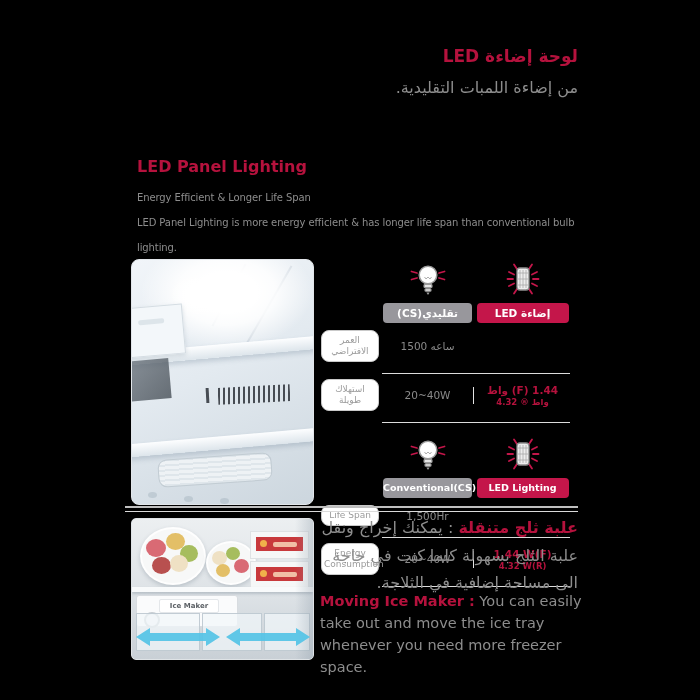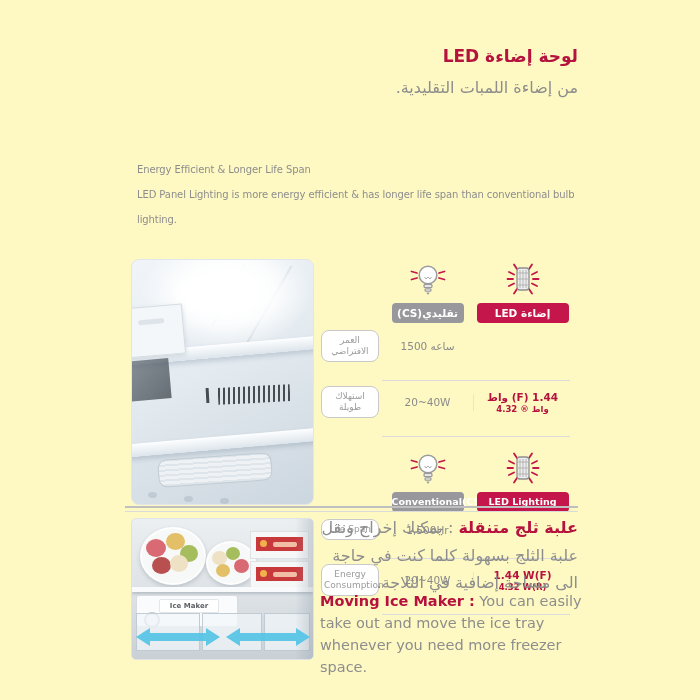--- a/index.html
+++ b/index.html
@@ -3,21 +3,21 @@
 <meta charset="utf-8">
 <style>
   :root{
     --accent-red:#b5123d;
     --pill-red:#c4164a;
     --pill-gray:#98979c;
     --body-gray:#8d8d8d;
     --arrow-cyan:#54c3e6;
   }
   html,body{margin:0;padding:0;background:#fff;}
-  .page{position:relative;width:700px;height:700px;background:#fef9c3;overflow:hidden;
+  .page{position:relative;width:700px;height:700px;background:#000000;overflow:hidden;
         font-family:"DejaVu Sans", sans-serif;}
   .abs{position:absolute;}
 
   
   #arabic-intro{top:44px;right:122px;width:465px;direction:rtl;text-align:right;}
   #arabic-intro .h{color:var(--accent-red);font-size:17px;font-weight:bold;line-height:24px;margin-bottom:6px;}
   #arabic-intro .ln{color:var(--body-gray);font-size:16px;line-height:27px;white-space:nowrap;}
 
   
   #led-en{top:157px;left:137px;width:455px;}
@@ -45,24 +45,24 @@
   .grille{position:absolute;left:26px;top:196px;width:112px;height:26px;border-radius:9px;transform:rotate(-4deg);
     border:1px solid #c2ccd3;background:repeating-linear-gradient(0deg,#dfe6eb 0 2px,#eef2f5 2px 5px);}
   .floor-dot{position:absolute;width:9px;height:6px;border-radius:50%;background:rgba(150,165,178,.35);}
 
   
   #tables{left:318px;top:260px;width:254px;}
   .icons-row{display:grid;grid-template-columns:64px 91px 1fr;align-items:end;justify-items:center;margin-bottom:5px;}
   .pill-row{display:grid;grid-template-columns:64px 91px 1fr;margin-bottom:2px;}
   .pill{height:20px;line-height:20px;border-radius:4px;color:#fff;text-align:center;font-weight:bold;
     align-self:center;justify-self:center;}
-  .pill.gray{background:var(--pill-gray);width:72px;font-size:10.5px;text-align:center;}
+  .pill.gray{background:var(--pill-gray);width:89px;font-size:10.5px;text-align:center;}
   .pill.red{background:var(--pill-red);width:92px;font-size:10.5px;}
   .pill.en{font-size:9.5px;}
-  .cmp-row{position:relative;display:grid;grid-template-columns:64px 91px 1fr;align-items:center;padding:4px 0 18px;}
+  .cmp-row{position:relative;display:grid;grid-template-columns:64px 91px 1fr;align-items:center;padding:4px 0 11px;}
   .cmp-row::after{content:"";position:absolute;left:64px;right:2px;bottom:0;height:1px;background:#dcdcdc;}
   .label-box{margin:1px 3px;border:1px solid #c9c9c9;border-radius:8px;padding:4px 2px;text-align:center;
     color:#9b9b9b;font-size:9px;line-height:11px;background:#fff;}
   .val-conv{text-align:center;color:#8a8a8a;font-size:10.5px;}
   .val-led{position:relative;text-align:center;color:var(--accent-red);font-weight:bold;font-size:10.5px;line-height:13px;}
   .val-led::before{content:"";position:absolute;left:0;top:3px;bottom:3px;width:1px;background:#e3e3e3;}
   .val-sub{display:block;font-size:8.5px;line-height:10px;}
   .cmp.en{margin-top:12px;}
   .ray{stroke:var(--pill-red);stroke-width:1.8;stroke-linecap:round;}
   .glass{fill:#ffffff;stroke:#9b9b9b;stroke-width:1.5;}
@@ -103,20 +103,21 @@
 <body>
 
 <div class="page">
 
   <section class="abs" id="arabic-intro">
     <div class="h" dir="rtl">لوحة إضاءة LED</div>
     <div class="ln" dir="rtl">من إضاءة اللمبات التقليدية.</div>
   </section>
 
   <section class="abs" id="led-en">
+    <div class="h-en">LED Panel Lighting</div>
     <div class="p-en">Energy Efficient &amp; Longer Life Span</div>
     <div class="p-en">LED Panel Lighting is more energy efficient &amp; has longer life span than conventional bulb lighting.</div>
   </section>
 
   <div class="abs" id="fridge-photo">
     <div class="ceil-line" style="left:96px;top:0;height:70px;transform:rotate(28deg);"></div>
     <div class="ceil-line" style="left:136px;top:0;height:90px;transform:rotate(30deg);"></div>
     <div class="flare"></div>
     <div class="flare-core"></div>
     <div class="shelf" style="top:84px;"></div>

